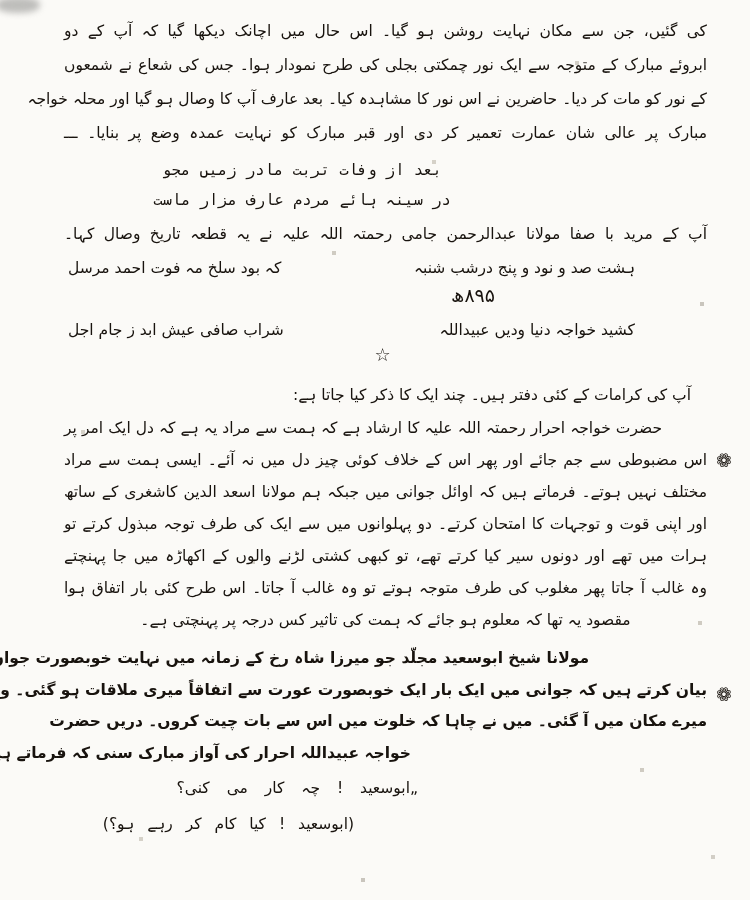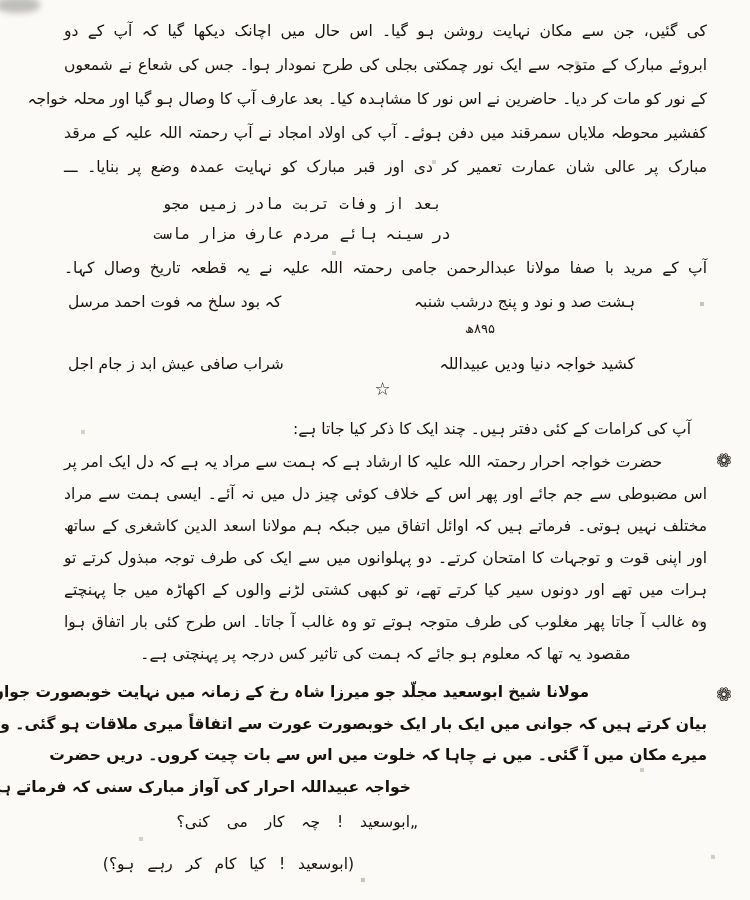--- a/index.html
+++ b/index.html
@@ -30,30 +30,30 @@
   }
   .intro-line{ margin-top:3px; line-height:31px; }
   .qita-row{
     display:flex; justify-content:space-between;
     padding:0 72px 0 4px;
     line-height:32px; white-space:nowrap;
   }
   .qita-row.first{ margin-top:2px; }
   .qita-row.second{ margin-top:8px; }
   .qita-year{ line-height:22px; text-align:right; padding-left:0; margin-0;
-    padding-right:0; margin-right:212px; font-size:13px; }
+    padding-right:0; margin-right:212px; font-size:19px; }
   .star-line{ text-align:center; line-height:18px; font-size:18px; margin-right:6px; }
   .karamat-heading{ margin-top:15px; line-height:33px; text-align:right; text-indent:16px; white-space:nowrap; }
   .karamat1{ line-height:32px; }
   .karamat1 .l0{ text-indent:45px; }
   .karamat2{ margin-top:7px; line-height:31.5px;font-weight:bold; }
   .karamat2 .l0{ text-indent:118px; }
   .karamat2 .l3{ text-align:right; text-align-last:right; padding-right:296px; }
   .quote-farsi{ margin-top:4px; line-height:30px; text-align:right; padding-right:289px; word-spacing:12px; white-space:nowrap; }
-  .quote-urdu{ margin-top:12px; line-height:30px; text-align:right; padding-right:353px; word-spacing:8px; white-space:nowrap; }
+  .quote-urdu{ margin-top:6px; line-height:30px; text-align:right; padding-right:353px; word-spacing:8px; white-space:nowrap; }
   .ornament{
     position:absolute; right:13px; width:26px; text-align:center;
     font-size:19px; line-height:20px; color:#18130e;
     transform:rotate(-24deg);
   }
   .ornament.o1{ top:450px; }
   .ornament.o2{ top:684px; }
   .smudge{
     position:absolute; top:-3px; left:-4px; width:44px; height:16px;
     background:#8d8d8b; opacity:.55; border-radius:45%;
@@ -86,21 +86,20 @@
 
   <div class="ornament o1">❁</div>
   <div class="ornament o2">❁</div>
 
   <div class="content">
 
     <div class="para-top">
       <div class="jline">کی گئیں، جن سے مکان نہایت روشن ہو گیا۔ اس حال میں اچانک دیکھا گیا کہ آپ کے دو</div>
       <div class="jline">ابروئے مبارک کے متوجہ سے ایک نور چمکتی بجلی کی طرح نمودار ہوا۔ جس کی شعاع نے شمعوں</div>
       <div class="jline">کے نور کو مات کر دیا۔ حاضرین نے اس نور کا مشاہدہ کیا۔ بعد عارف آپ کا وصال ہو گیا اور محلہ خواجہ</div>
-      <div class="jline">کفشیر محوطہ ملایاں سمرقند میں دفن ہوئے۔ آپ کی اولاد امجاد نے آپ رحمتہ اللہ علیہ کے مرقد</div>
       <div class="jline">مبارک پر عالی شان عمارت تعمیر کر دی اور قبر مبارک کو نہایت عمدہ وضع پر بنایا۔ ـــ</div>
     </div>
 
     <div class="verse1">
       <div>بعد از وفات تربت مادر زمیں مجو</div>
       <div>در سینہ ہائے مردم عارف مزار ماست</div>
     </div>
 
     <div class="jline intro-line">آپ کے مرید با صفا مولانا عبدالرحمن جامی رحمتہ اللہ علیہ نے یہ قطعہ تاریخ وصال کہا۔</div>
 
@@ -114,21 +113,21 @@
       <span>شراب صافی عیش ابد ز جام اجل</span>
     </div>
 
     <div class="star-line">☆</div>
 
     <div class="karamat-heading">آپ کی کرامات کے کئی دفتر ہیں۔ چند ایک کا ذکر کیا جاتا ہے:</div>
 
     <div class="karamat1">
       <div class="jline l0">حضرت خواجہ احرار رحمتہ اللہ علیہ کا ارشاد ہے کہ ہمت سے مراد یہ ہے کہ دل ایک امر پر</div>
       <div class="jline">اس مضبوطی سے جم جائے اور پھر اس کے خلاف کوئی چیز دل میں نہ آئے۔ ایسی ہمت سے مراد</div>
-      <div class="jline">مختلف نہیں ہوتی۔ فرماتے ہیں کہ اوائل اتفاق میں جبکہ ہم مولانا اسعد الدین کاشغری کے ساتھ</div>
+      <div class="jline">مختلف نہیں ہوتے۔ فرماتے ہیں کہ اوائل جوانی میں جبکہ ہم مولانا اسعد الدین کاشغری کے ساتھ</div>
       <div class="jline">اور اپنی قوت و توجہات کا امتحان کرتے۔ دو پہلوانوں میں سے ایک کی طرف توجہ مبذول کرتے تو</div>
       <div class="jline">ہرات میں تھے اور دونوں سیر کیا کرتے تھے، تو کبھی کشتی لڑنے والوں کے اکھاڑہ میں جا پہنچتے</div>
       <div class="jline">وہ غالب آ جاتا پھر مغلوب کی طرف متوجہ ہوتے تو وہ غالب آ جاتا۔ اس طرح کئی بار اتفاق ہوا</div>
       <div class="rline">مقصود یہ تھا کہ معلوم ہو جائے کہ ہمت کی تاثیر کس درجہ پر پہنچتی ہے۔</div>
     </div>
 
     <div class="karamat2">
       <div class="jline l0">مولانا شیخ ابوسعید مجلّد جو میرزا شاہ رخ کے زمانہ میں نہایت خوبصورت جوان تھے،</div>
       <div class="jline">بیان کرتے ہیں کہ جوانی میں ایک بار ایک خوبصورت عورت سے اتفاقاً میری ملاقات ہو گئی۔ وہ</div>
       <div class="jline">میرے مکان میں آ گئی۔ میں نے چاہا کہ خلوت میں اس سے بات چیت کروں۔ دریں حضرت</div>

